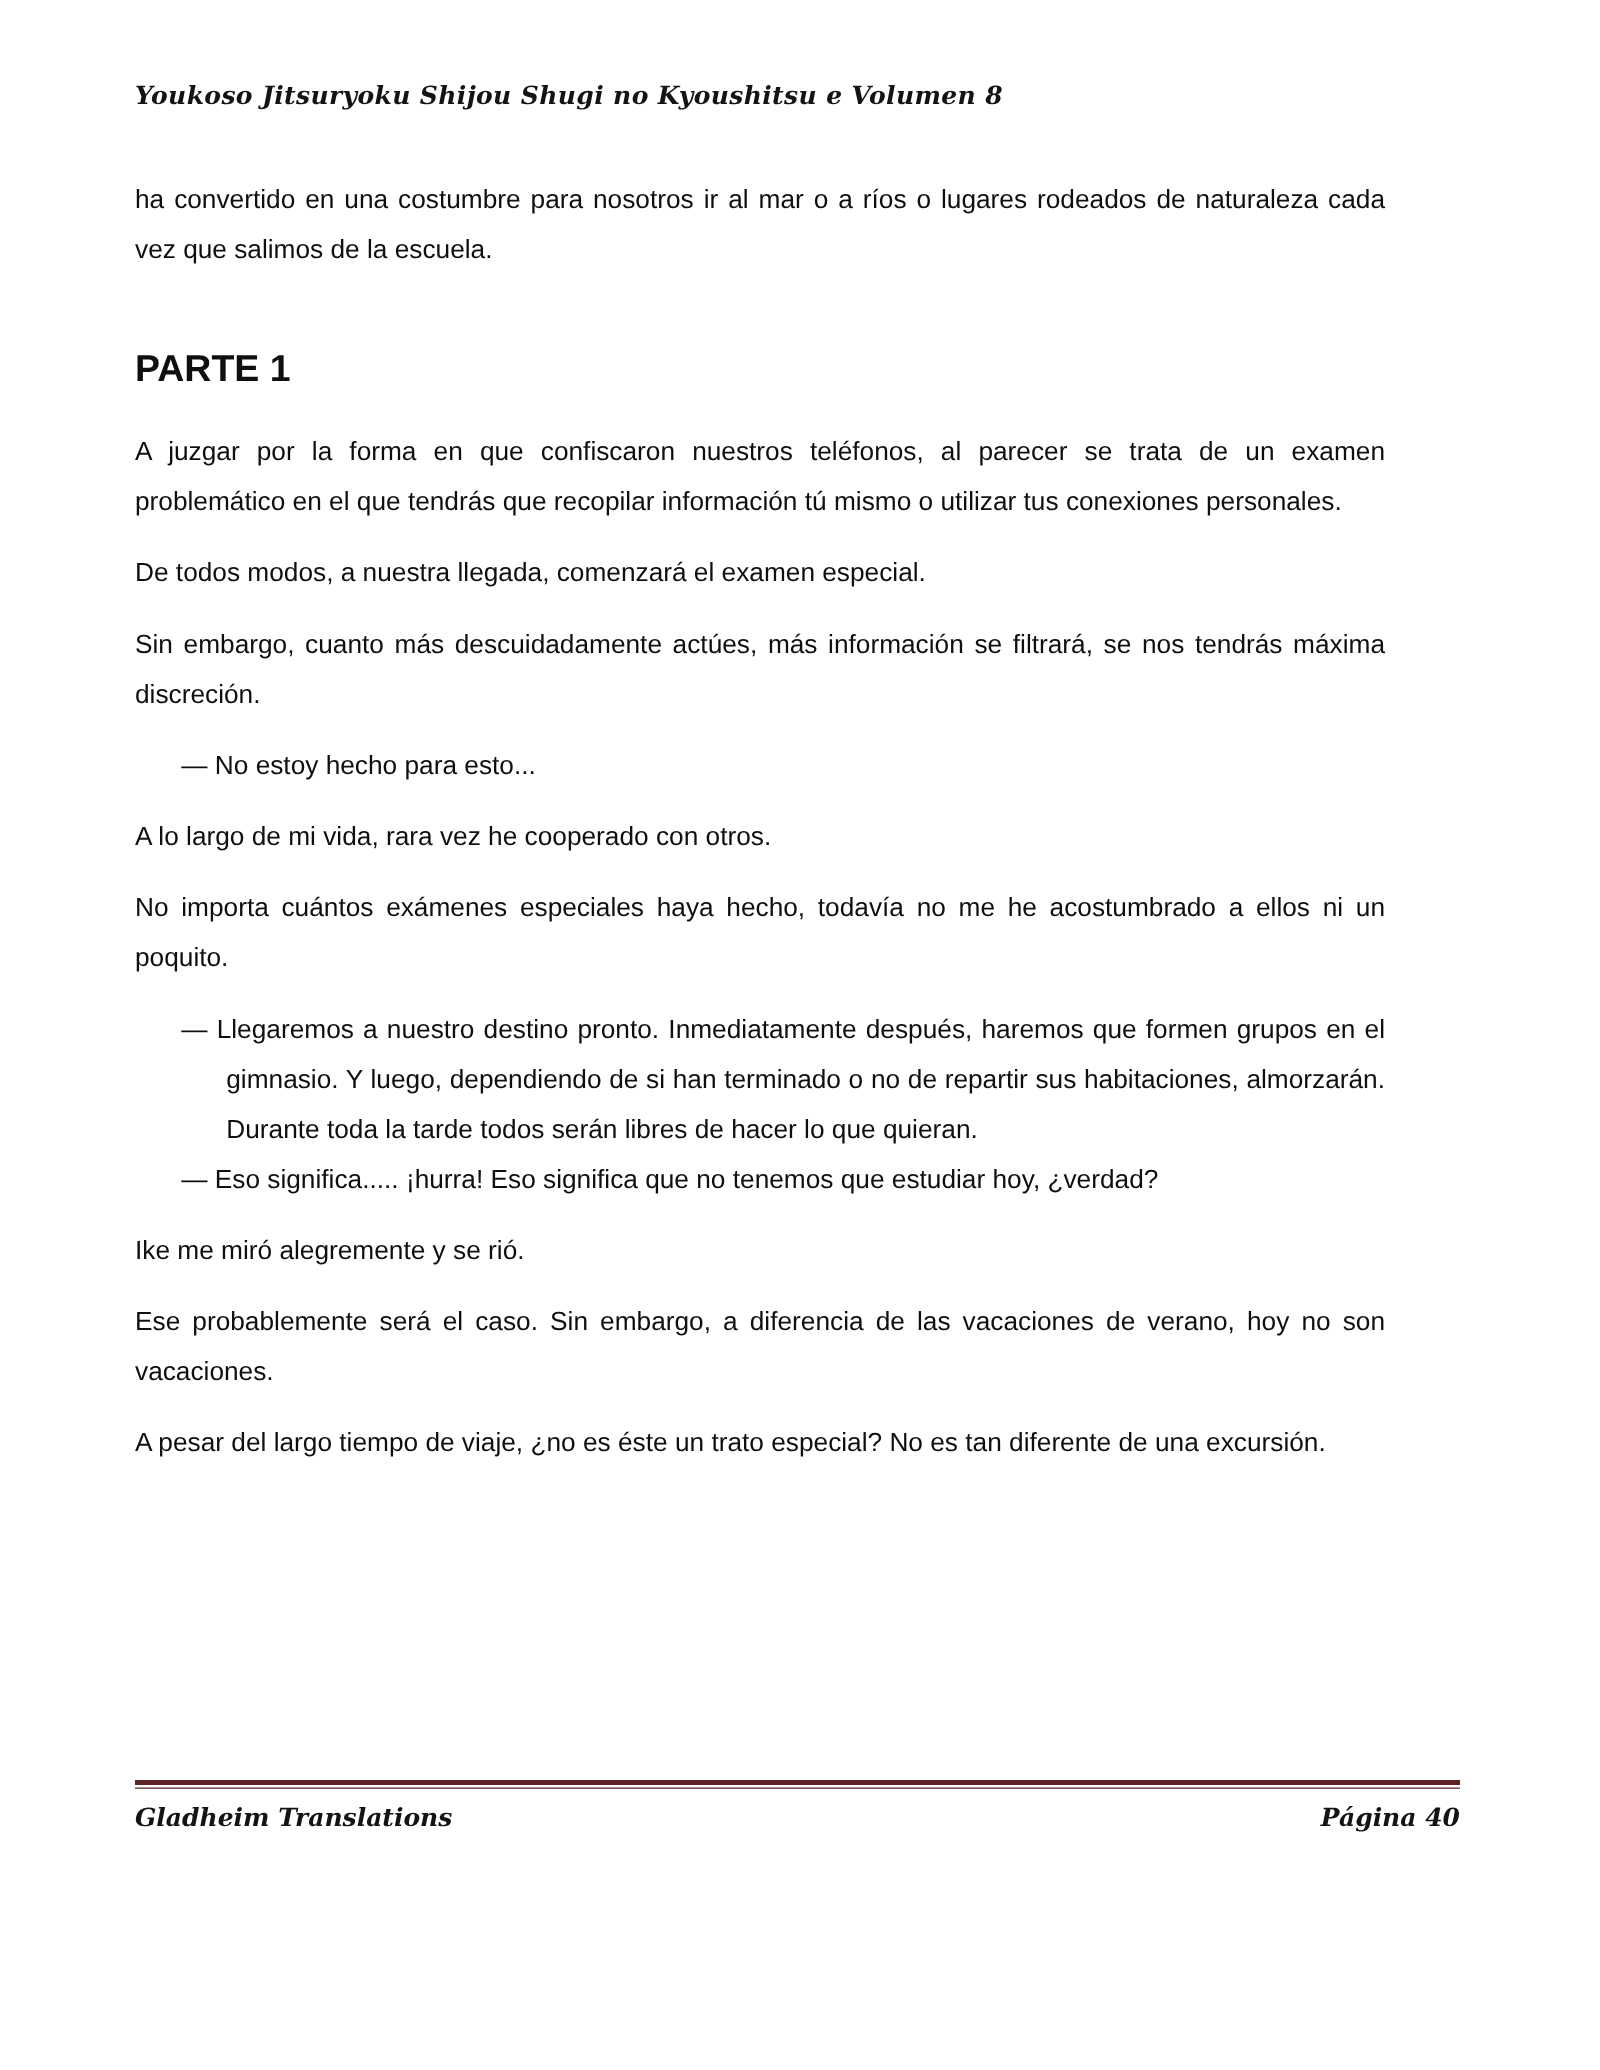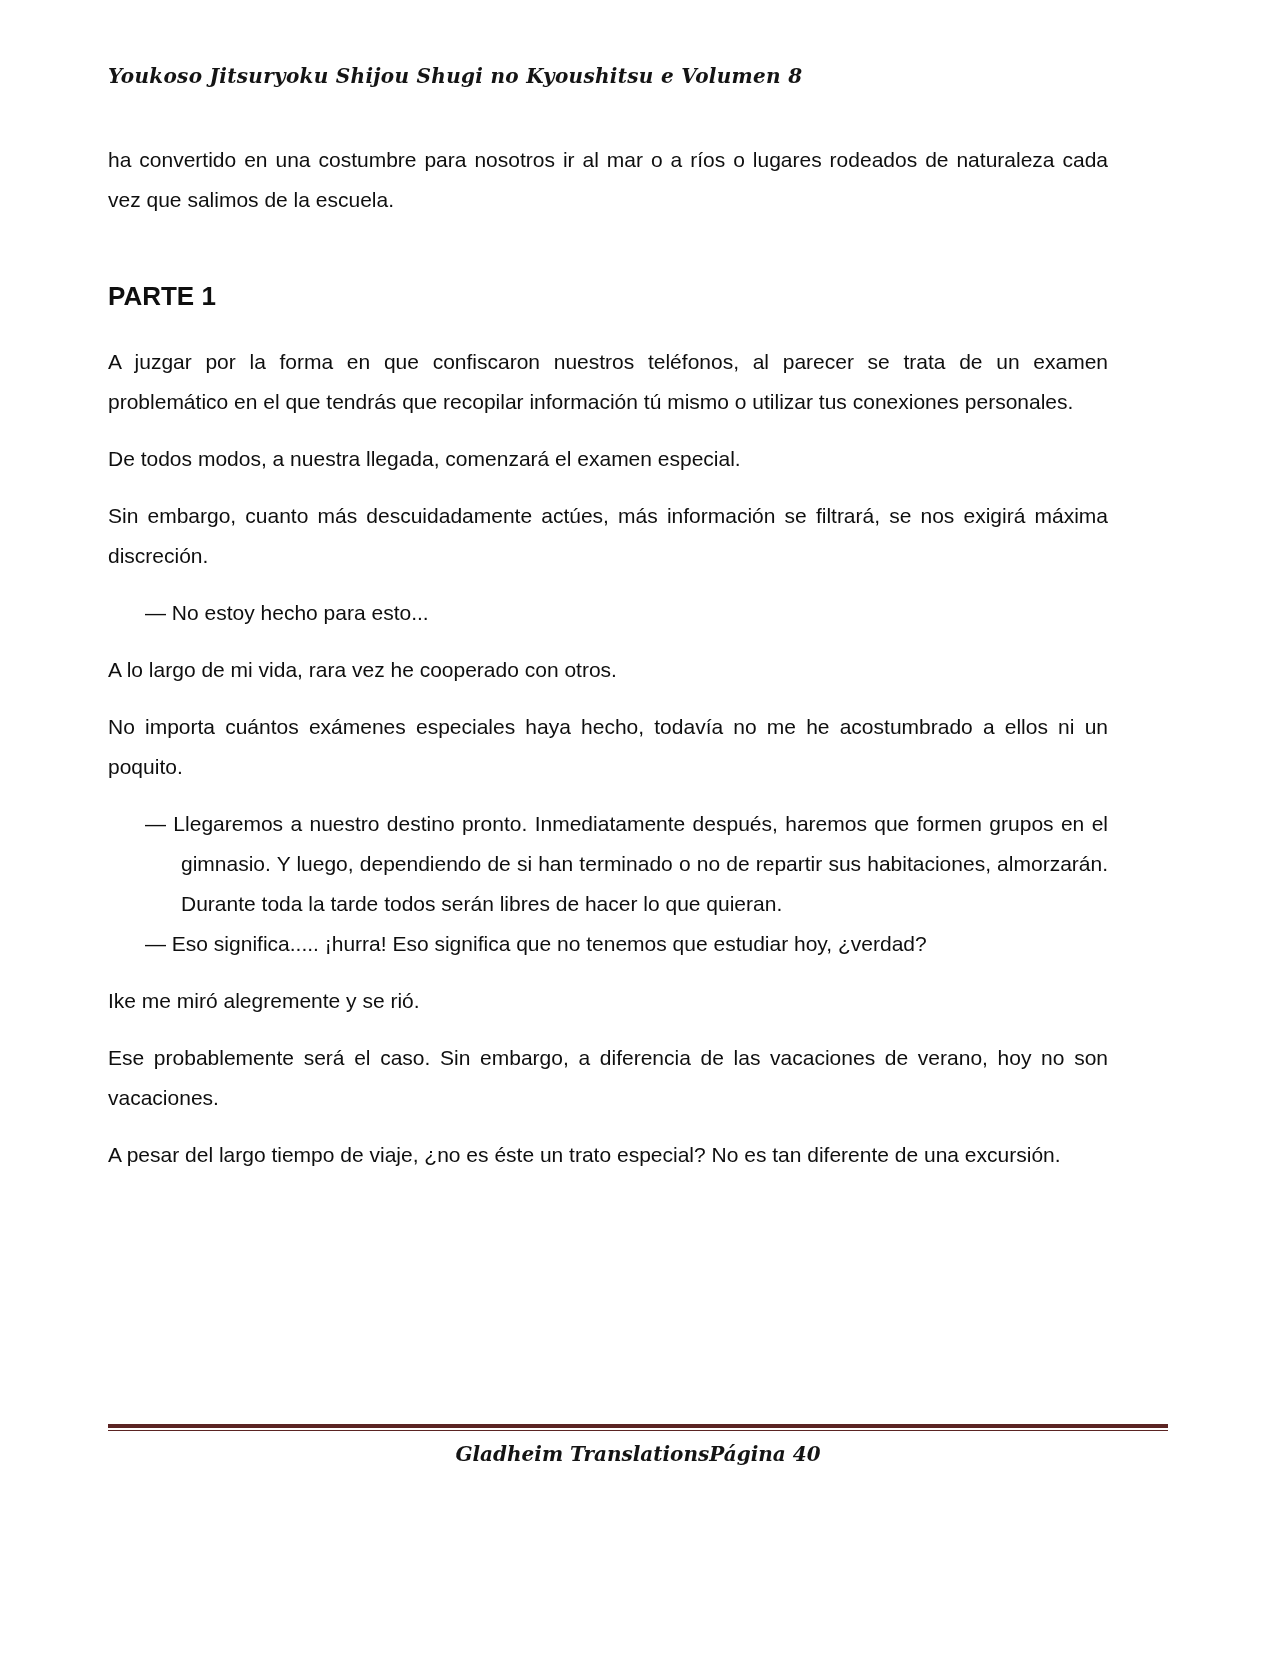--- a/index.html
+++ b/index.html
@@ -31,21 +31,21 @@
     width: 1000px;
     font-size: 21px;
     line-height: 40px;
   }
   .para {
     text-align: justify;
     margin: 0 0 17px 0;
   }
   .heading {
     font-weight: bold;
-    font-size: 26px;
+    font-size: 30px;
     margin: 56px 0 26px 0;
   }
   .dialogue {
     text-align: justify;
     padding-left: 73px;
     text-indent: -36px;
     margin: 0 0 17px 0;
   }
   .dialogue.no-gap {
     margin-bottom: 0;
@@ -58,42 +58,42 @@
     height: 2px;
     border-top: 4px solid #5b2423;
     border-bottom: 1px solid #5b2423;
   }
   .doc-footer {
     position: absolute;
     left: 108px;
     right: 112px;
     top: 1442px;
     display: flex;
-    justify-content: center;
+    justify-content: space-between;
     align-items: baseline;
     font-family: "DejaVu Serif", serif;
     font-weight: bold;
     font-style: italic;
     font-size: 20px;
     color: #141414;
   }
 </style>
 </head>
 <body>
 
 <div class="page">
 
   <div class="doc-header">Youkoso Jitsuryoku Shijou Shugi no Kyoushitsu e Volumen 8</div>
 
   <div class="content">
     <p class="para">ha convertido en una costumbre para nosotros ir al mar o a ríos o lugares rodeados de naturaleza cada vez que salimos de la escuela.</p>
     <p class="heading">PARTE 1</p>
     <p class="para">A juzgar por la forma en que confiscaron nuestros teléfonos, al parecer se trata de un examen problemático en el que tendrás que recopilar información tú mismo o utilizar tus conexiones personales.</p>
     <p class="para">De todos modos, a nuestra llegada, comenzará el examen especial.</p>
-    <p class="para">Sin embargo, cuanto más descuidadamente actúes, más información se filtrará, se nos exigirá máxima discreción.</p>
+    <p class="para">Sin embargo, cuanto más descuidadamente actúes, más información se filtrará, se nos tendrás máxima discreción.</p>
     <p class="dialogue">— No estoy hecho para esto...</p>
     <p class="para">A lo largo de mi vida, rara vez he cooperado con otros.</p>
     <p class="para">No importa cuántos exámenes especiales haya hecho, todavía no me he acostumbrado a ellos ni un poquito.</p>
     <p class="dialogue no-gap">— Llegaremos a nuestro destino pronto. Inmediatamente después, haremos que formen grupos en el gimnasio. Y luego, dependiendo de si han terminado o no de repartir sus habitaciones, almorzarán. Durante toda la tarde todos serán libres de hacer lo que quieran.</p>
     <p class="dialogue">— Eso significa..... ¡hurra! Eso significa que no tenemos que estudiar hoy, ¿verdad?</p>
     <p class="para">Ike me miró alegremente y se rió.</p>
     <p class="para">Ese probablemente será el caso. Sin embargo, a diferencia de las vacaciones de verano, hoy no son vacaciones.</p>
     <p class="para">A pesar del largo tiempo de viaje, ¿no es éste un trato especial? No es tan diferente de una excursión.</p>
   </div>
 

